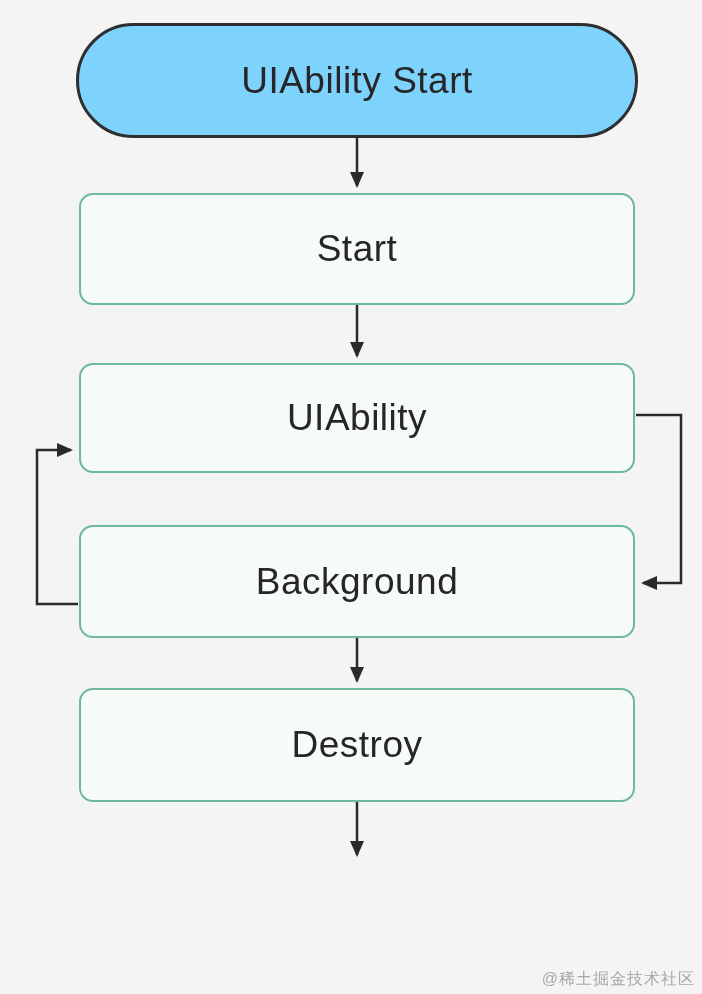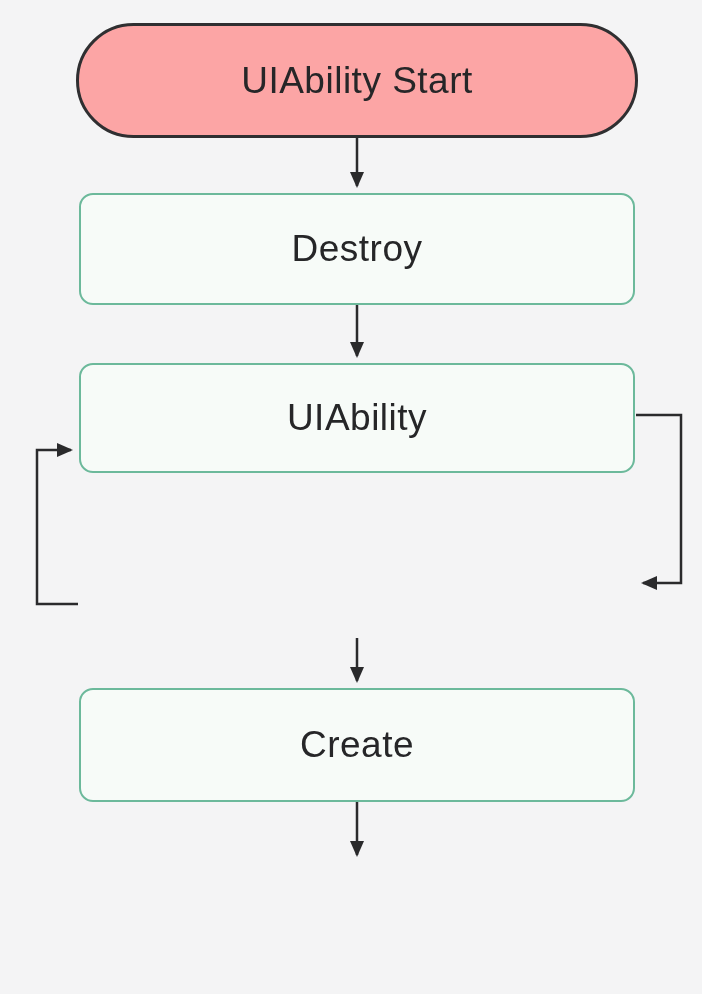--- a/index.html
+++ b/index.html
@@ -28,21 +28,21 @@
     box-sizing: border-box;
     display: flex;
     align-items: center;
     justify-content: center;
     font-size: 37px;
     color: #262628;
     letter-spacing: 0.5px;
     white-space: nowrap;
   }
   .node.terminal {
-    background: #fca5a5;
+    background: #7dd3fc;
     border: 3px solid #2f2f31;
     border-radius: 58px;
   }
   .node.process {
     background: #f7fbf8;
     border: 2.5px solid #6cb99b;
     border-radius: 14px;
   }
   
   #node-start      { left: 76px;  top: 23px;  width: 562px; height: 115px; }
@@ -80,27 +80,31 @@
         <polyline points="357,638 357,681" fill="none" stroke="#2a2a2c" stroke-width="2.5" marker-end="url(#arrowhead)"></polyline>
         <polyline points="357,802 357,855" fill="none" stroke="#2a2a2c" stroke-width="2.5" marker-end="url(#arrowhead)"></polyline>
       </g>
   </svg>
 
   <div class="node terminal" id="node-start">
     <span>UIAbility Start</span>
   </div>
 
   <div class="node process" id="node-create">
-    <span>Destroy</span>
+    <span>Start</span>
   </div>
 
   <div class="node process" id="node-foreground">
     <span>UIAbility</span>
   </div>
 
+  <div class="node process" id="node-background">
+    <span>Background</span>
+  </div>
 
   <div class="node process" id="node-destroy">
-    <span>Create</span>
+    <span>Destroy</span>
   </div>
 
 
+  <div class="watermark">@稀土掘金技术社区</div>
 
 </div>
 
 </body></html>

